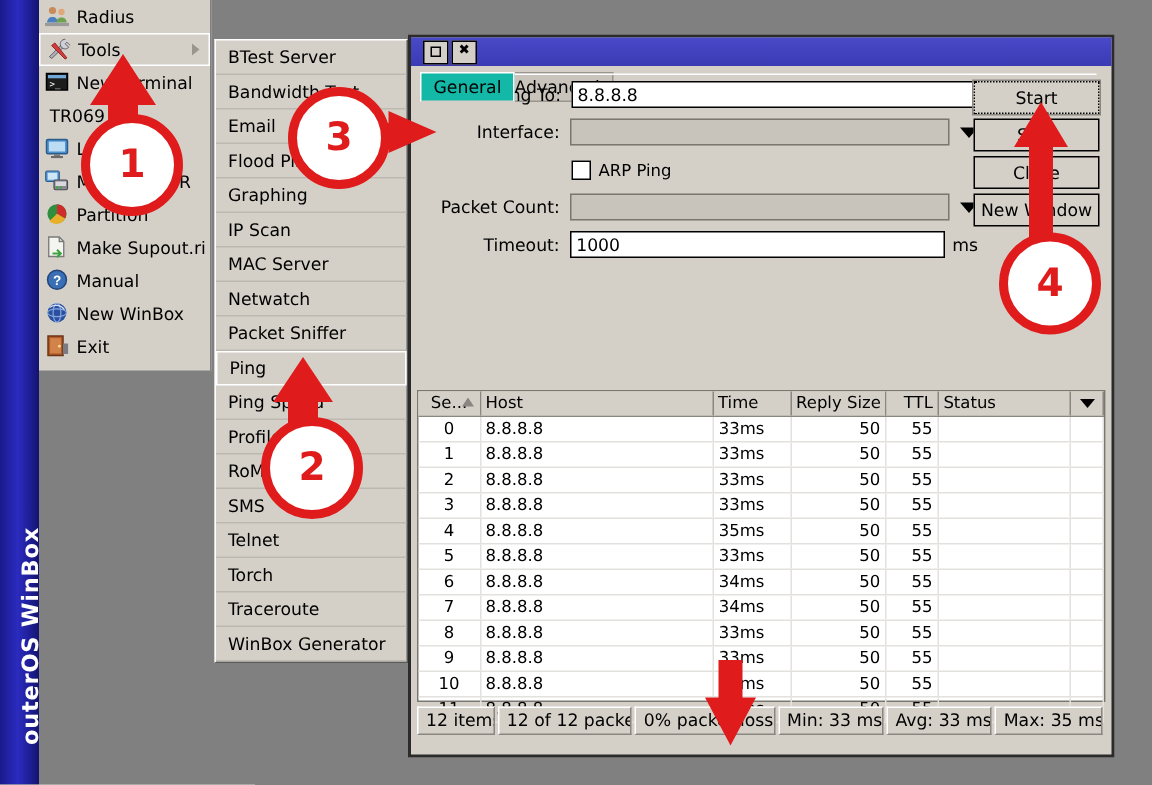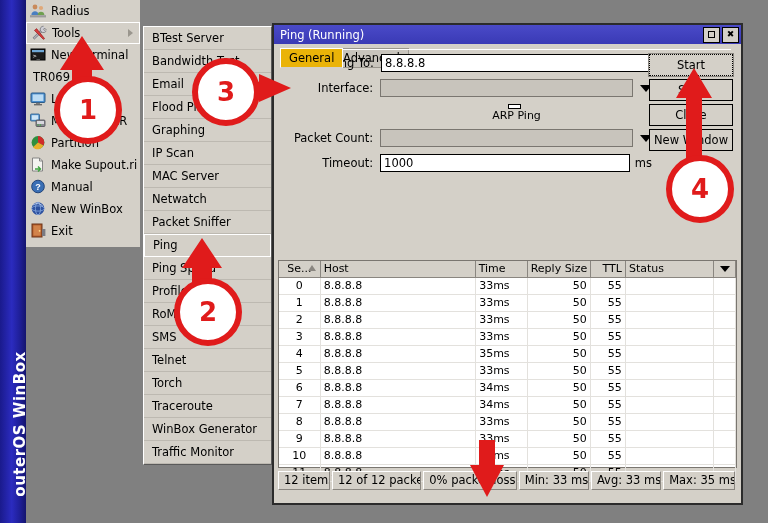--- a/index.html
+++ b/index.html
@@ -67,42 +67,42 @@
     display:flex;align-items:center;justify-content:center;
     font-size:9px;line-height:1;color:#000;font-weight:bold;
   }
   .tb-btn .sq{width:7px;height:7px;border:1px solid #000;box-sizing:border-box;}
   
   #ping-tabs{position:relative;height:21px;margin:4px 0 0 6px;}
   .tab{
     position:absolute;top:0;height:20px;line-height:19px;padding:0 8px;
     font-size:11.5px;box-sizing:border-box;
   }
-  .tab.active{background:#eab308;border:1px solid #fff;border-bottom:1px solid #d4d0c8;left:0;z-index:2;}
+  .tab.active{background:#14b8a6;border:1px solid #fff;border-bottom:1px solid #d4d0c8;left:0;z-index:2;}
   .tab.inactive{background:#c8c4bc;border:1px solid #9a968e;left:54px;}
   #tab-underline{
     position:absolute;left:6px;right:10px;top:24px;height:1px;background:#ffffff;
   }
   
   #ping-form{position:absolute;left:6px;top:29px;width:372px;height:130px;}
   .frow{display:flex;align-items:center;margin-bottom:7px;height:18px;}
   .flabel{width:101px;text-align:right;padding-right:7px;font-size:11.5px;box-sizing:border-box;}
   .ftext{
     height:18px;background:#ffffff;border:1px solid #000;box-sizing:border-box;
     font-size:11.5px;padding:0 3px;line-height:16px;color:#000;white-space:nowrap;
   }
   .fcombo{
     height:18px;background:#c8c4bc;border:1px solid #7a7670;box-sizing:border-box;
     display:flex;align-items:center;
   }
   .cbarrow{
     width:0;height:0;border-left:6px solid transparent;border-right:6px solid transparent;
     border-top:7px solid #000;margin-left:7px;
   }
-  .chkrow{display:flex;align-items:center;margin-bottom:7px;height:18px;padding-left:101px;flex-direction:column;}
+  .chkrow{display:flex;align-items:center;margin-bottom:7px;height:18px;padding-left:101px;}
   .chkbox{width:13px;height:13px;background:#fff;border:1px solid #000;box-sizing:border-box;margin-right:5px;}
   .unit{margin-left:5px;font-size:11.5px;}
   
   #ping-buttons{position:absolute;right:8px;top:29px;width:84px;}
   .pbtn{
     height:22px;line-height:20px;text-align:center;font-size:11.5px;
     background:#d4d0c8;border:1px solid #000;box-sizing:border-box;margin-bottom:3px;
   }
   .pbtn.focus{border:1px dotted #000;outline:1px solid #8a8680;}
   
@@ -267,27 +267,25 @@
     <div class="sub-item">Packet Sniffer</div>
     <div class="sub-item sel">Ping</div>
     <div class="sub-item">Ping Speed</div>
     <div class="sub-item">Profile</div>
     <div class="sub-item">RoMON</div>
     <div class="sub-item">SMS</div>
     <div class="sub-item">Telnet</div>
     <div class="sub-item">Torch</div>
     <div class="sub-item">Traceroute</div>
     <div class="sub-item">WinBox Generator</div>
-    <div class="sub-item">Traffic Monitor</div>
   </div>
 
 <div id="ping-window">
 
   <div id="ping-titlebar">
-    <div id="ping-title">Ping (Running)</div>
     <div class="tb-btn">
         <span class="sq"></span>
       </div>
     <div class="tb-btn">✖</div>
   </div>
 
   <div id="ping-tabs">
       <div class="tab active">General</div>
       <div class="tab inactive">Advanced</div>
     </div>

